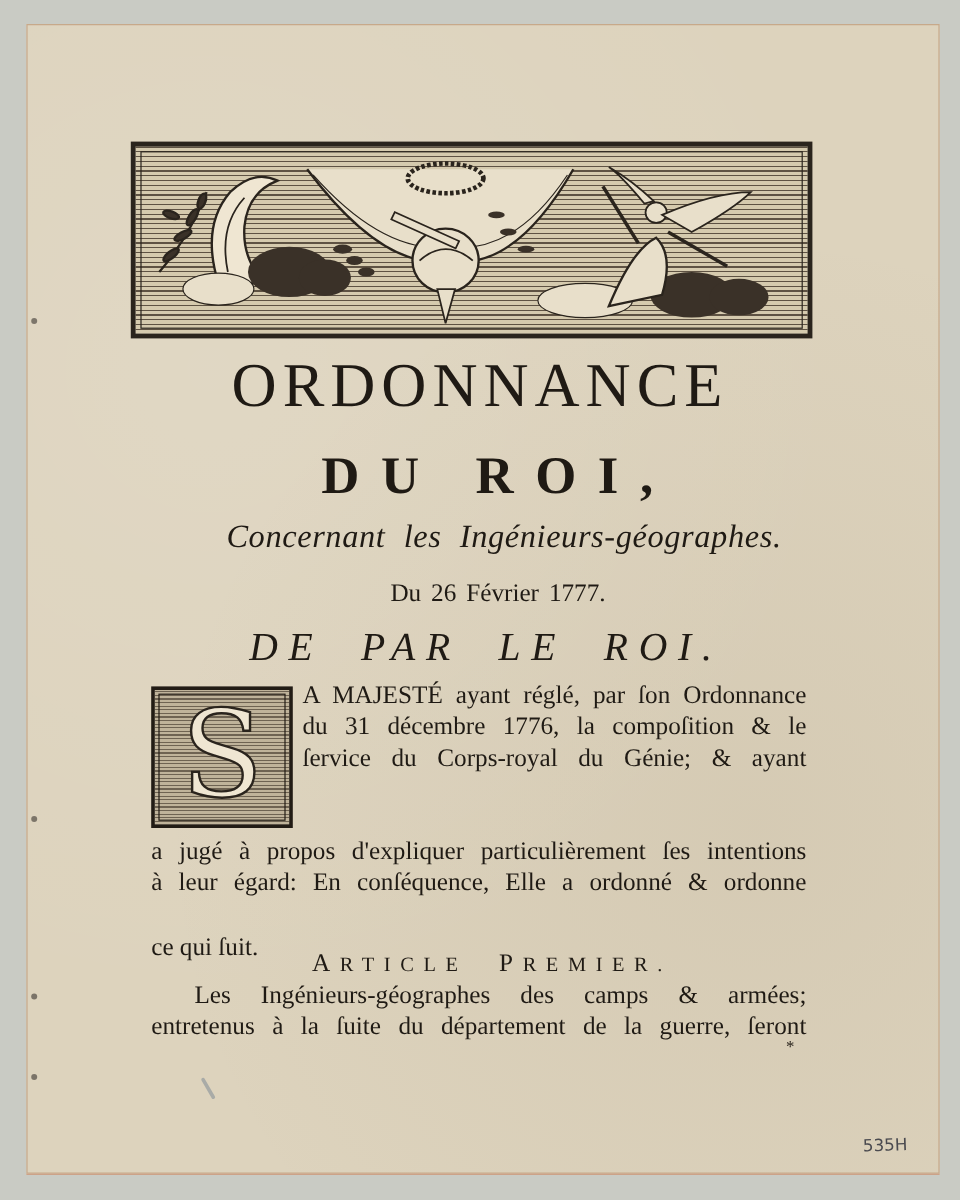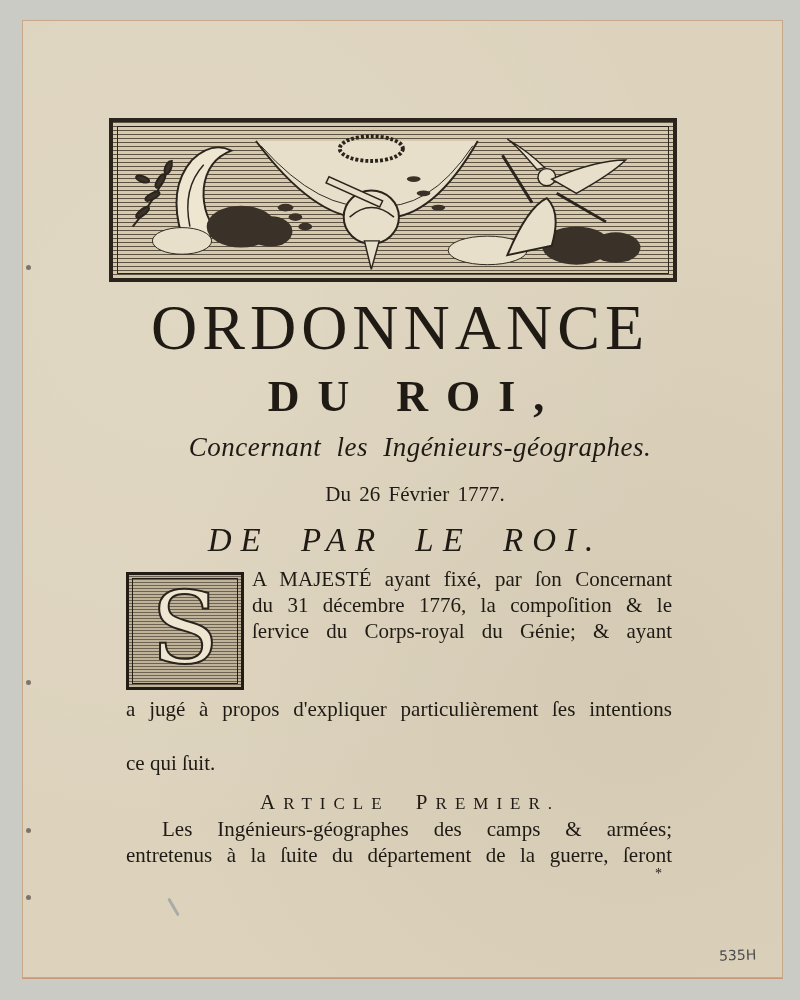--- a/index.html
+++ b/index.html
@@ -55,21 +55,21 @@
       inset: 4px;
       border: 1px solid #2a241d;
     }
     .ornament svg { position: absolute; inset: 0; width: 100%; height: 100%; }
     
     .title-main {
       position: absolute;
       left: 0; right: 0;
       top: 296px;
       text-align: center;
-      font-size: 64px;
+      font-size: 52px;
       letter-spacing: 5px;
       font-weight: normal;
       margin: 0;
       line-height: 1;
     }
     .title-sub {
       position: absolute;
       left: 0; right: 0;
       top: 375px;
       text-align: center;
@@ -278,27 +278,28 @@
 <h2 class="title-sub">DU ROI,</h2>
 <div class="subject">Concernant les Ingénieurs-géographes.</div>
 <div class="date">Du 26 Février 1777.</div>
 <div class="decree">DE PAR LE ROI.</div>
 
 <div class="dropcap">
   <span class="dropcap-letter">S</span>
 </div>
 
 <div class="body-text para-block-1">
-  <span class="line">A MAJESTÉ ayant fixé, par ſon Concernant</span>
+  <span class="line">A MAJESTÉ ayant réglé, par ſon Ordonnance</span>
   <span class="line">du 31 décembre 1776, la compoſition &amp; le</span>
   <span class="line">ſervice du Corps-royal du Génie; &amp; ayant</span>
 </div>
 
 <div class="body-text para-block-2">
   <span class="line">a jugé à propos d'expliquer particulièrement ſes intentions</span>
+  <span class="line">à leur égard: En conſéquence, Elle a ordonné &amp; ordonne</span>
   <span class="line last-line">ce qui ſuit.</span>
 </div>
 
 <div class="article-heading">
   <span class="big">A</span><span>RTICLE</span>
   <span class="big">P</span><span>REMIER.</span>
 </div>
 
 <div class="body-text para-block-3">
   <span class="line indent-first">Les Ingénieurs-géographes des camps &amp; armées;</span>

